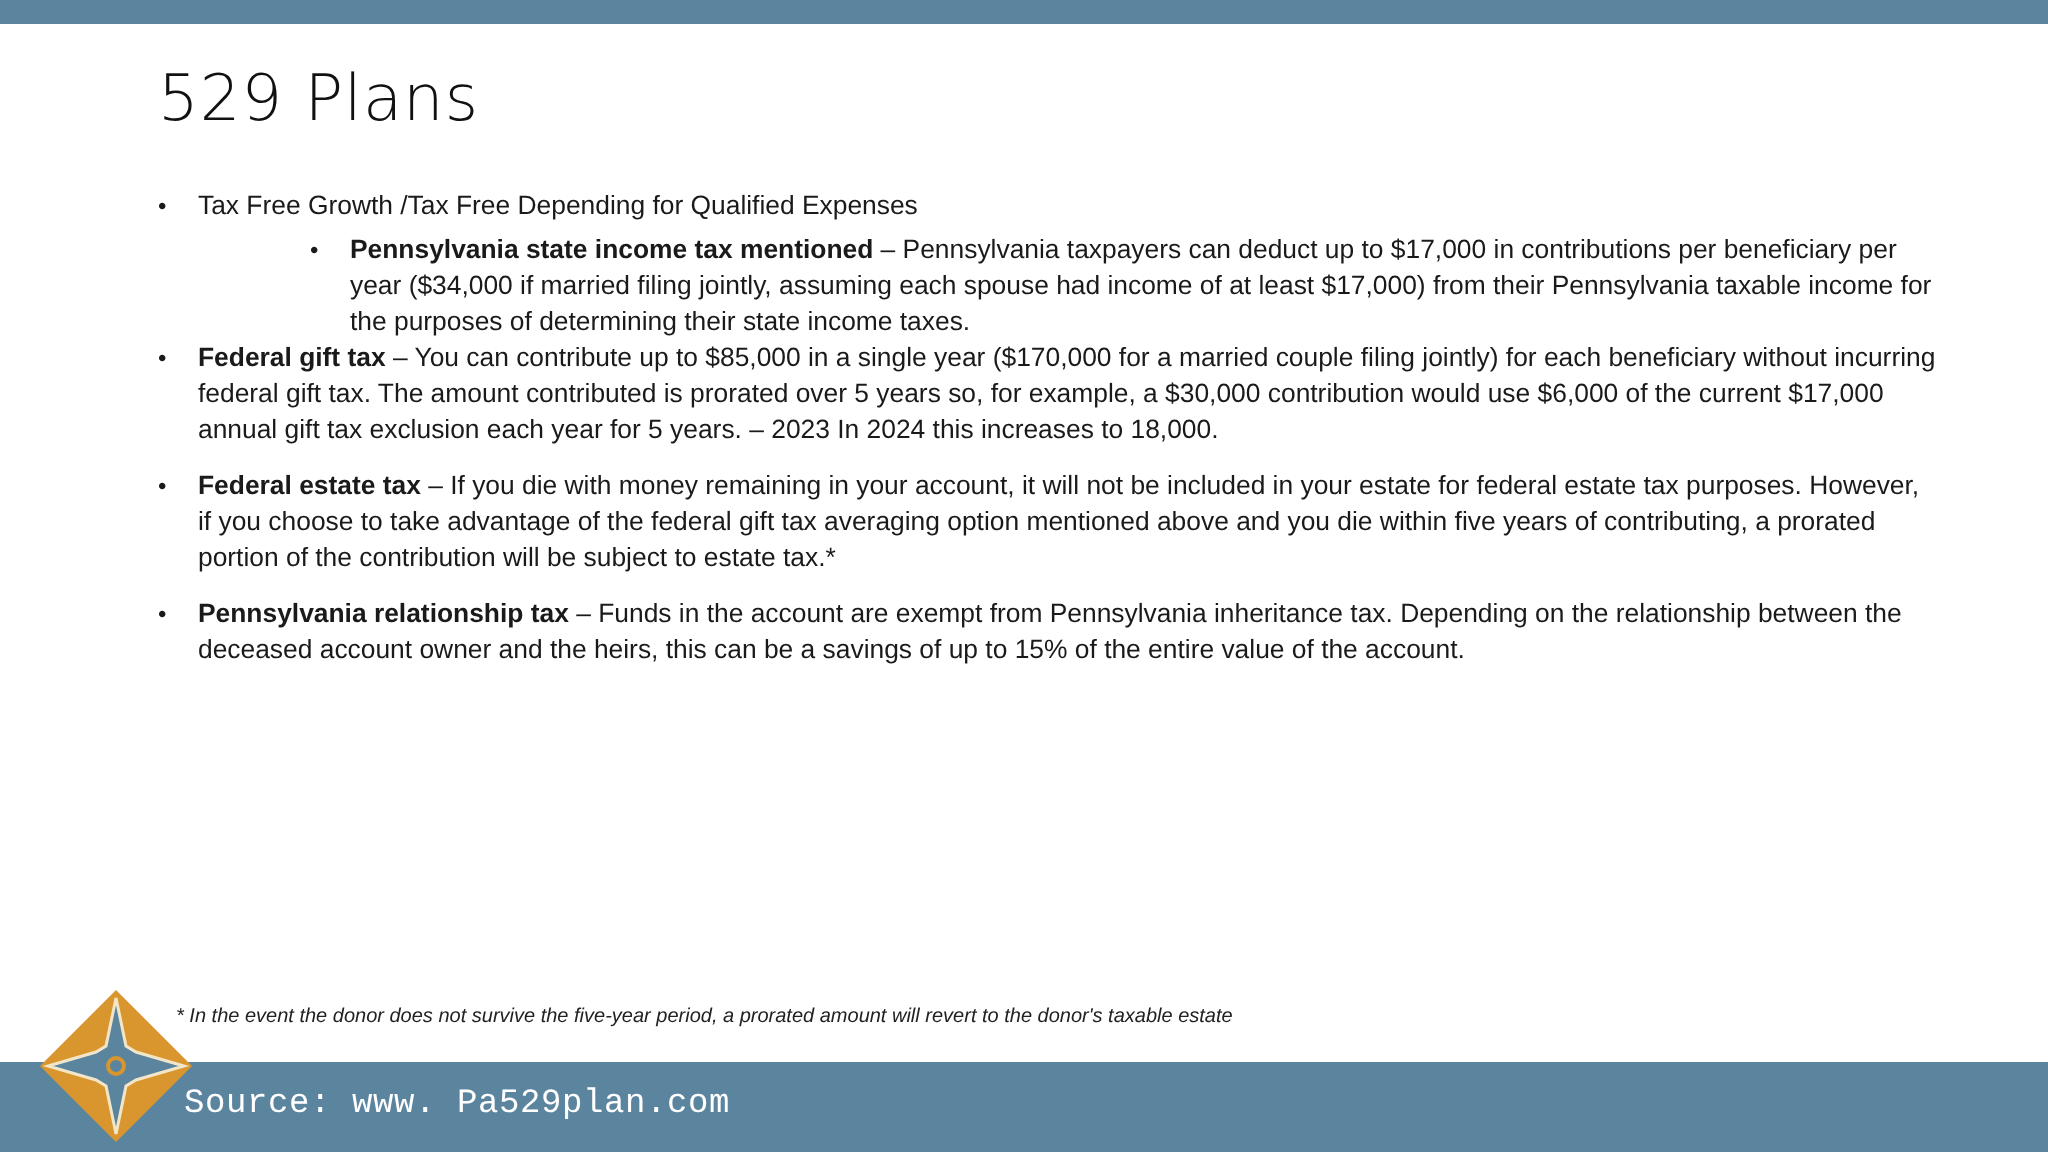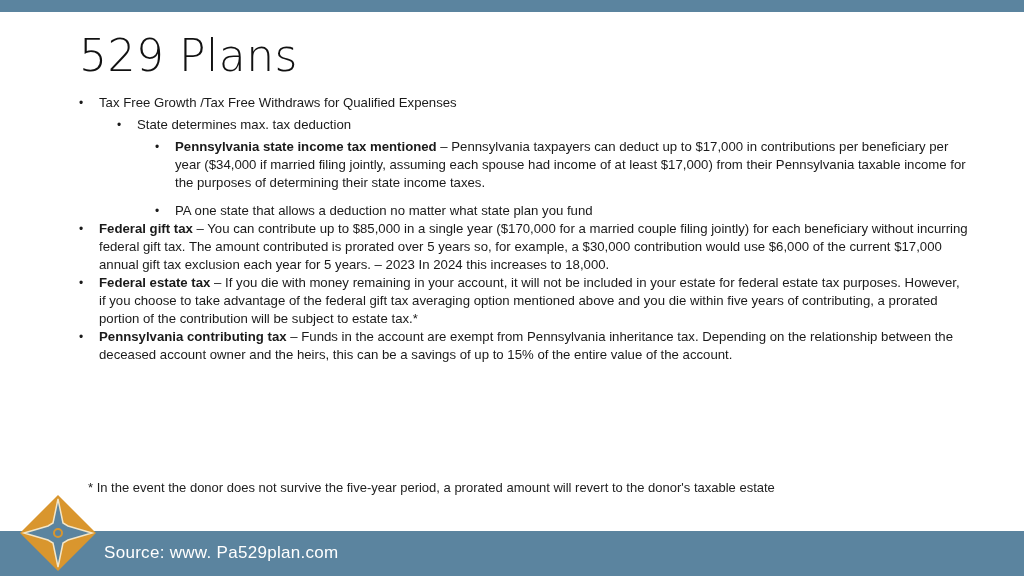--- a/index.html
+++ b/index.html
@@ -12,84 +12,78 @@
     .top-bar {
       position: absolute; left: 0; top: 0; width: 1024px; height: 12px;
       background: #5b849f;
     }
     .bottom-bar {
       position: absolute; left: 0; top: 531px; width: 1024px; height: 45px;
       background: #5b849f;
     }
     .title {
       position: absolute; left: 79px; top: 30px;
-      font-size: 44px; font-weight: normal; color: #111;
+      font-size: 32px; font-weight: normal; color: #111;
       letter-spacing: 0.5px; margin: 0;
       font-family: "DejaVu Sans", sans-serif; font-weight: 300;
     }
     .content {
       position: absolute; left: 79px; top: 94px; width: 890px;
       font-size: 13.2px; line-height: 18px;
     }
     .bul {
       position: relative; padding-left: 20px; margin: 0;
     }
     .bul::before {
       content: "\2022"; position: absolute; left: 0; top: 0;
       font-size: 12px;
     }
     .lvl1 { margin-left: 0; }
     .lvl2 { margin-left: 38px; padding-left: 20px; }
     .lvl3 { margin-left: 76px; padding-left: 20px; }
     .gap-s { margin-top: 10px; }
     .gap-xs { margin-top: 4px; }
     .gap-l { }
-    .gap-m { }
+    .gap-m { margin-top: 10px; }
     b { font-weight: bold; }
     .footnote {
-      position: absolute; left: 88px; top: 480px;
-      font-size: 13px; color: #222;
+      position: absolute; left: 88px; top: 503px;
+      font-size: 10px; font-style: italic; color: #222;
     }
     .logo {
       position: absolute; left: 18px; top: 493px; width: 80px; height: 80px;
     }
     .source {
-      position: absolute; left: 104px; top: 543px;
+      position: absolute; left: 92px; top: 543px;
       font-size: 17px; color: #ffffff; letter-spacing: 0.3px;
-      font-family: Liberation Sans, sans-serif;
+      font-family: Liberation Mono, monospace;
     }
   </style>
 </head>
 <body>
 
 <div class="top-bar"></div>
 
 <h1 class="title">529 Plans</h1>
 
 <div class="content">
   <p class="bul lvl1">
-    <span>Tax Free Growth /Tax Free Withdraws for Qualified Expenses</span>
-  </p>
-  <p class="bul lvl2 gap-xs">
-    <span>State determines max. tax deduction</span>
+    <span>Tax Free Growth /Tax Free Depending for Qualified Expenses</span>
   </p>
   <p class="bul lvl3 gap-xs">
     <b>Pennsylvania state income tax mentioned</b><span> – Pennsylvania taxpayers can deduct up to $17,000 in contributions per beneficiary per year ($34,000 if married filing jointly, assuming each spouse had income of at least $17,000) from their Pennsylvania taxable income for the purposes of determining their state income taxes.</span>
-  </p>
-  <p class="bul lvl3 gap-s">
-    <span>PA one state that allows a deduction no matter what state plan you fund</span>
   </p>
   <p class="bul lvl1 gap-l">
     <b>Federal gift tax</b><span>  – You can contribute up to $85,000 in a single year ($170,000 for a married couple filing jointly) for each beneficiary without incurring federal gift tax. The amount contributed is prorated over 5 years so, for example, a $30,000 contribution would use $6,000 of the current $17,000 annual gift tax exclusion each year for 5 years. – 2023  In 2024 this increases to 18,000.</span>
   </p>
   <p class="bul lvl1 gap-m">
     <b>Federal estate tax</b><span> – If you die with money remaining in your account, it will not be included in your estate for federal estate tax purposes. However, if you choose to take advantage of the federal gift tax averaging option mentioned above and you die within five years of contributing, a prorated portion of the contribution will be subject to estate tax.*</span>
   </p>
   <p class="bul lvl1 gap-m">
-    <b>Pennsylvania contributing tax</b><span> – Funds in the account are exempt from Pennsylvania inheritance tax. Depending on the relationship between the deceased account owner and the heirs, this can be a savings of up to 15% of the entire value of the account.</span>
+    <b>Pennsylvania relationship tax</b><span> – Funds in the account are exempt from Pennsylvania inheritance tax. Depending on the relationship between the deceased account owner and the heirs, this can be a savings of up to 15% of the entire value of the account.</span>
   </p>
 </div>
 
 <div class="footnote">* In the event the donor does not survive the five-year period, a prorated amount will revert to the donor's taxable estate</div>
 
 <div class="bottom-bar"></div>
 
 <div class="logo">
   <svg width="80" height="80" viewBox="0 0 80 80">
     <polygon points="40,2 78,40 40,78 2,40" fill="#d9962e"></polygon>

